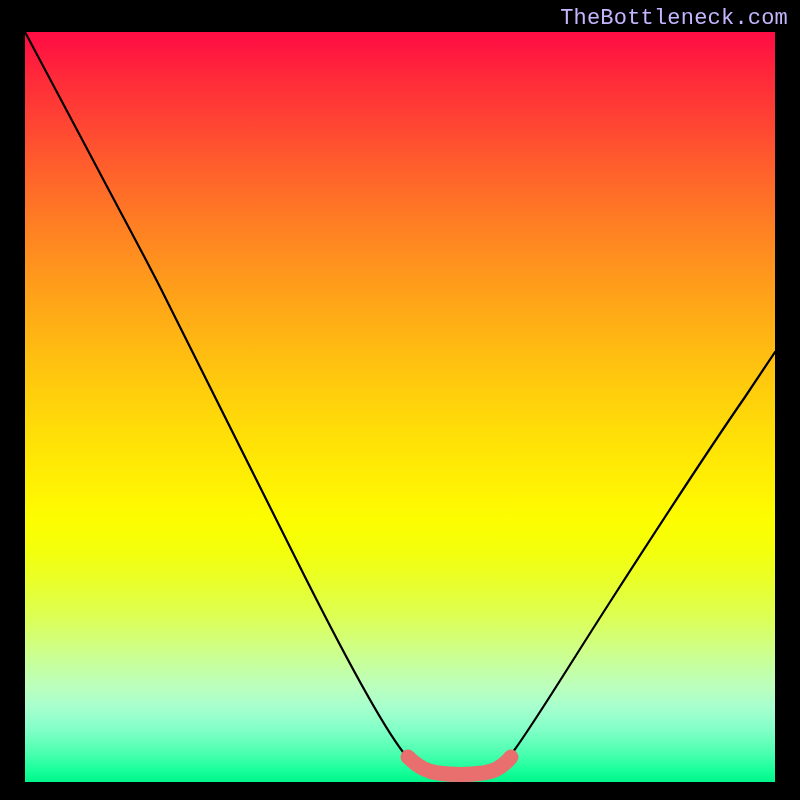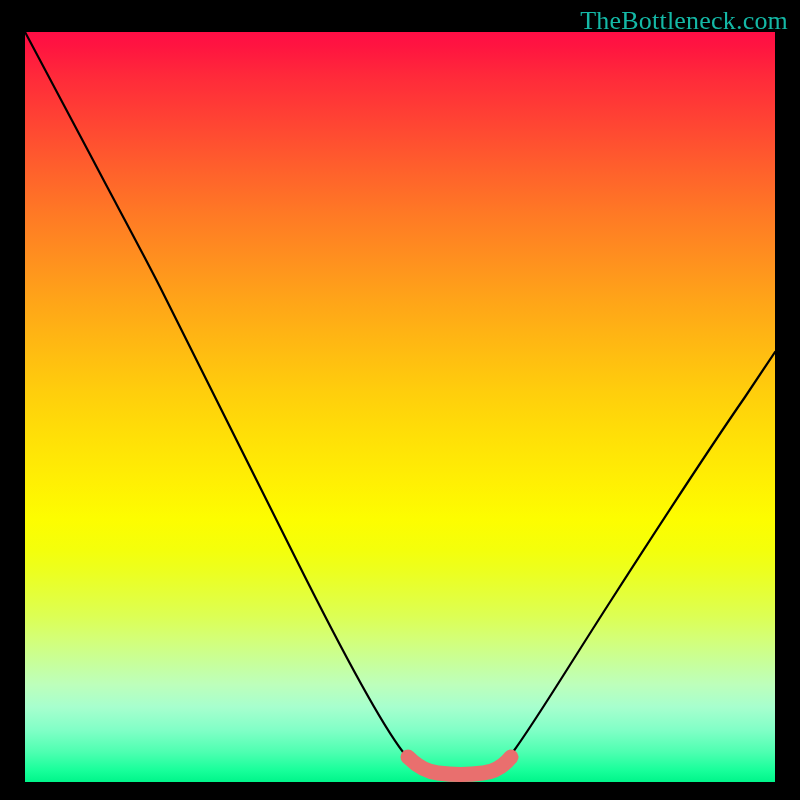--- a/index.html
+++ b/index.html
@@ -7,24 +7,24 @@
   .container {
     position: relative;
     width: 800px;
     height: 800px;
     background: #000;
   }
   .watermark {
     position: absolute;
     top: 6px;
     right: 12px;
-    font-family: Liberation Serif, serif;
-    font-size: 26px;
+    font-family: Liberation Mono, monospace;
+    font-size: 22px;
     font-weight: 500;
-    color: #14b8a6;
+    color: #c4b5fd;
     letter-spacing: 0.2px;
     z-index: 10;
   }
   .plot-area {
     position: absolute;
     left: 25px;
     top: 32px;
     width: 750px;
     height: 750px;
     overflow: hidden;

